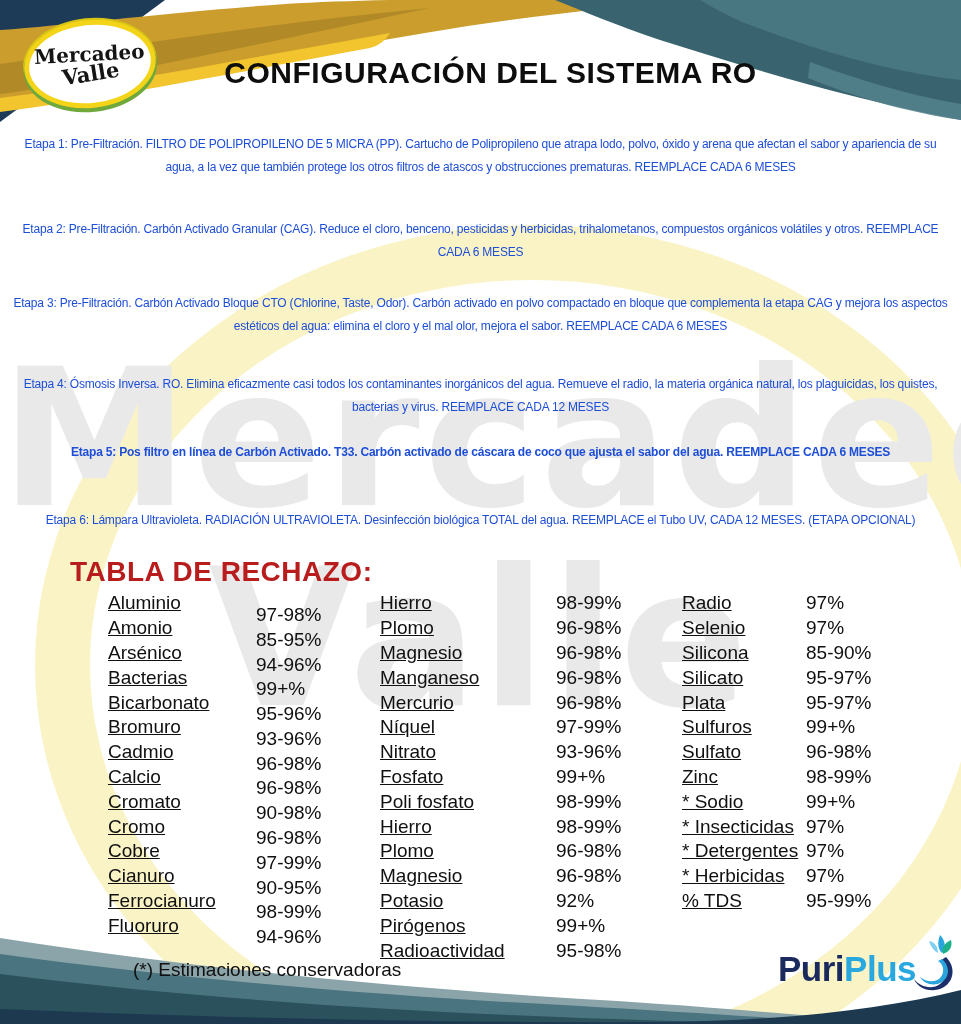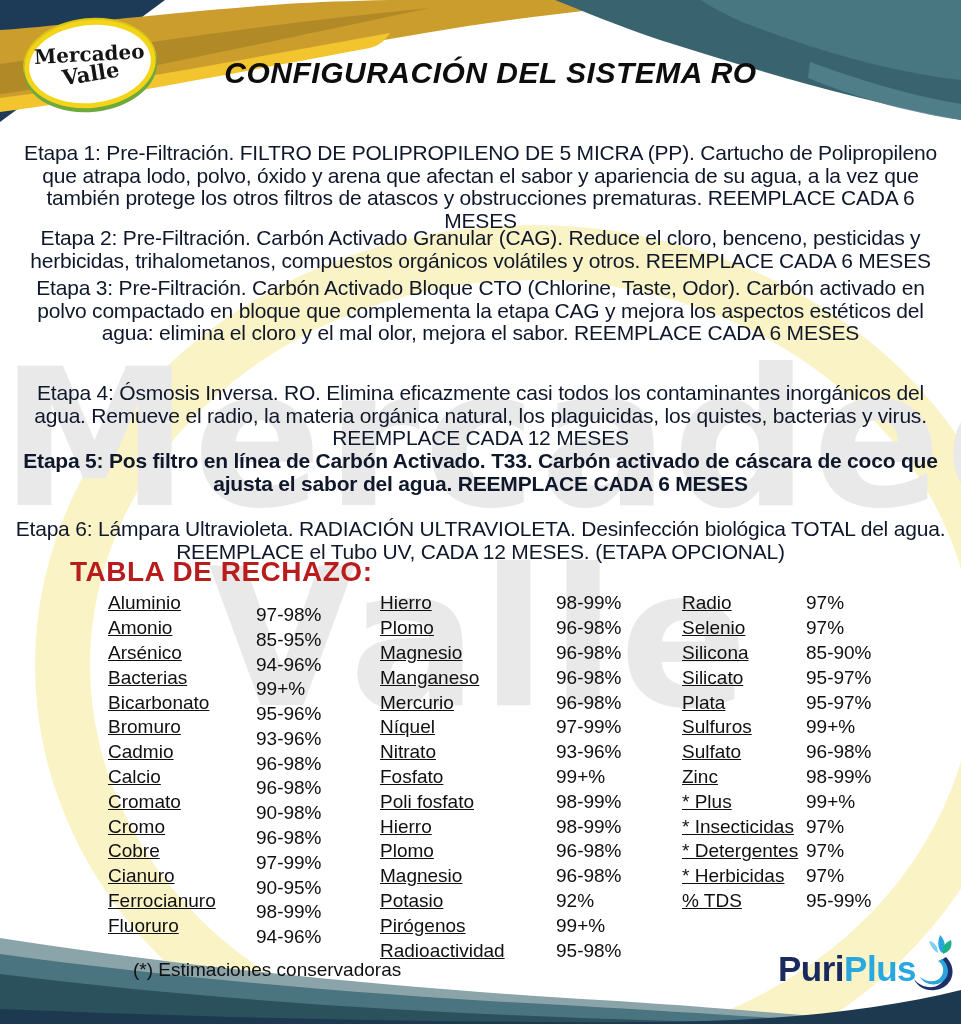--- a/index.html
+++ b/index.html
@@ -37,31 +37,31 @@
     border:5px solid #f3d418;
     box-shadow:0 3px 0 1px #6fa83b, 0 -1px 0 1px #d8c414;
     display:flex;flex-direction:column;align-items:center;justify-content:center;
     box-sizing:border-box;
   }
   .logo-line{font-family:"DejaVu Serif",serif;font-weight:bold;color:#151515;}
   .logo-line.one{font-size:20px;transform:rotate(3deg);}
   .logo-line.two{font-size:21px;transform:rotate(-3deg);margin-top:-5px;}
   .page-title{
     position:absolute;left:170px;top:56px;width:641px;text-align:center;
-    font-size:30px;font-weight:bold;color:#0d0d0d;letter-spacing:0.5px;font-style:italic;
+    font-size:30px;font-weight:bold;color:#0d0d0d;letter-spacing:0.5px;
   }
 
   
   .stage{
     position:absolute;left:12px;width:937px;text-align:center;
-    font-size:21px;line-height:22.5px;color:#0f172a;letter-spacing:-0.2px;
+    font-size:12px;line-height:22.5px;color:#1d4ed8;letter-spacing:-0.2px;
   }
   .stage.s1{top:121px;}
   .stage.s2{top:206px;}
-  .stage.s3{top:256px;}
+  .stage.s3{top:280px;}
   .stage.s4{top:361px;}
   .stage.s5{top:429px;font-weight:bold;}
   .stage.s6{top:497px;}
 
   
   .table-heading{
     position:absolute;left:70px;top:556px;
     font-size:28px;font-weight:bold;letter-spacing:0.5px;color:#b91c1c;
   }
   .reject-table{position:absolute;left:108px;top:591px;display:flex;}
@@ -290,21 +290,21 @@
           </div>
           <div class="t-row">
             <span class="t-name">Sulfato</span>
             <span class="t-value">96-98%</span>
           </div>
           <div class="t-row">
             <span class="t-name">Zinc</span>
             <span class="t-value">98-99%</span>
           </div>
           <div class="t-row">
-            <span class="t-name">* Plus</span>
+            <span class="t-name">* Sodio</span>
             <span class="t-value">99+%</span>
           </div>
           <div class="t-row">
             <span class="t-name">* Insecticidas</span>
             <span class="t-value">97%</span>
           </div>
           <div class="t-row">
             <span class="t-name">* Detergentes</span>
             <span class="t-value">97%</span>
           </div>

